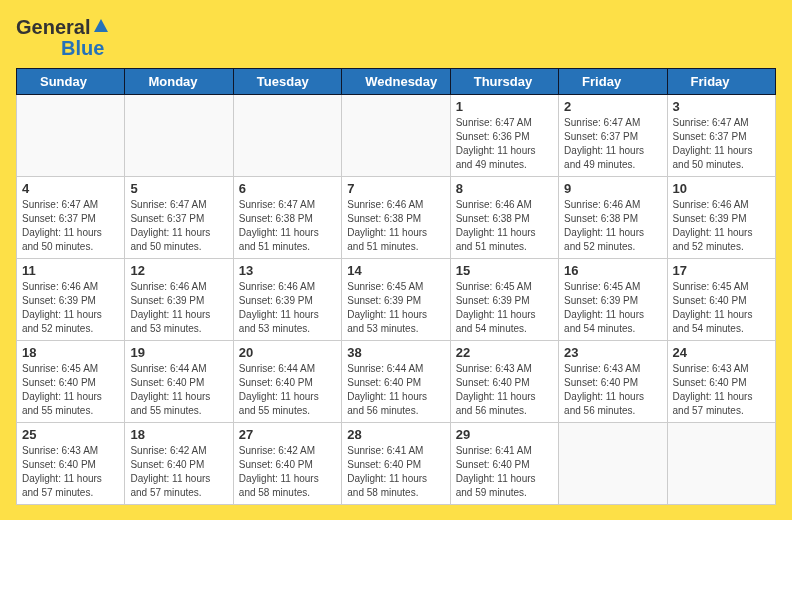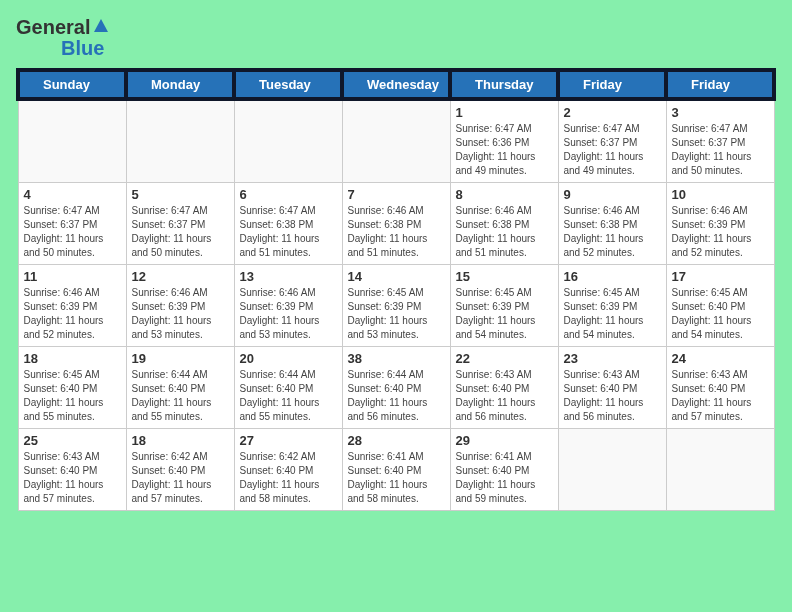--- a/index.html
+++ b/index.html
@@ -5,23 +5,23 @@
     * { margin: 0; padding: 0; box-sizing: border-box; }
     body {
       font-family: Arial, sans-serif;
       background: #fff;
       width: 792px;
       height: 612px;
       overflow: hidden;
     }
     .page {
       width: 792px;
-      height: 612px;
+      height: 520px;
       padding: 16px;
-      background: #86efac;
+      background: #fde047;
     }
     .header {
       display: flex;
       justify-content: space-between;
       align-items: flex-start;
       margin-bottom: 8px;
     }
     .logo {
       display: flex;
       flex-direction: column;
@@ -49,21 +49,21 @@
       border-collapse: collapse;
       table-layout: fixed;
     }
     .calendar th {
       background: #2672b8;
       color: #fff;
       text-align: left;
       padding: 5px 23px;
       font-size: 13px;
       font-weight: bold;
-      border: 4px solid #0f172a;
+      border: 1px solid #0f172a;
     }
     .calendar td {
       border: 1px solid #ccc;
       vertical-align: top;
       padding: 4px 5px;
       height: 82px;
       font-size: 10.5px;
       color: #333;
       background: #fff;
     }

